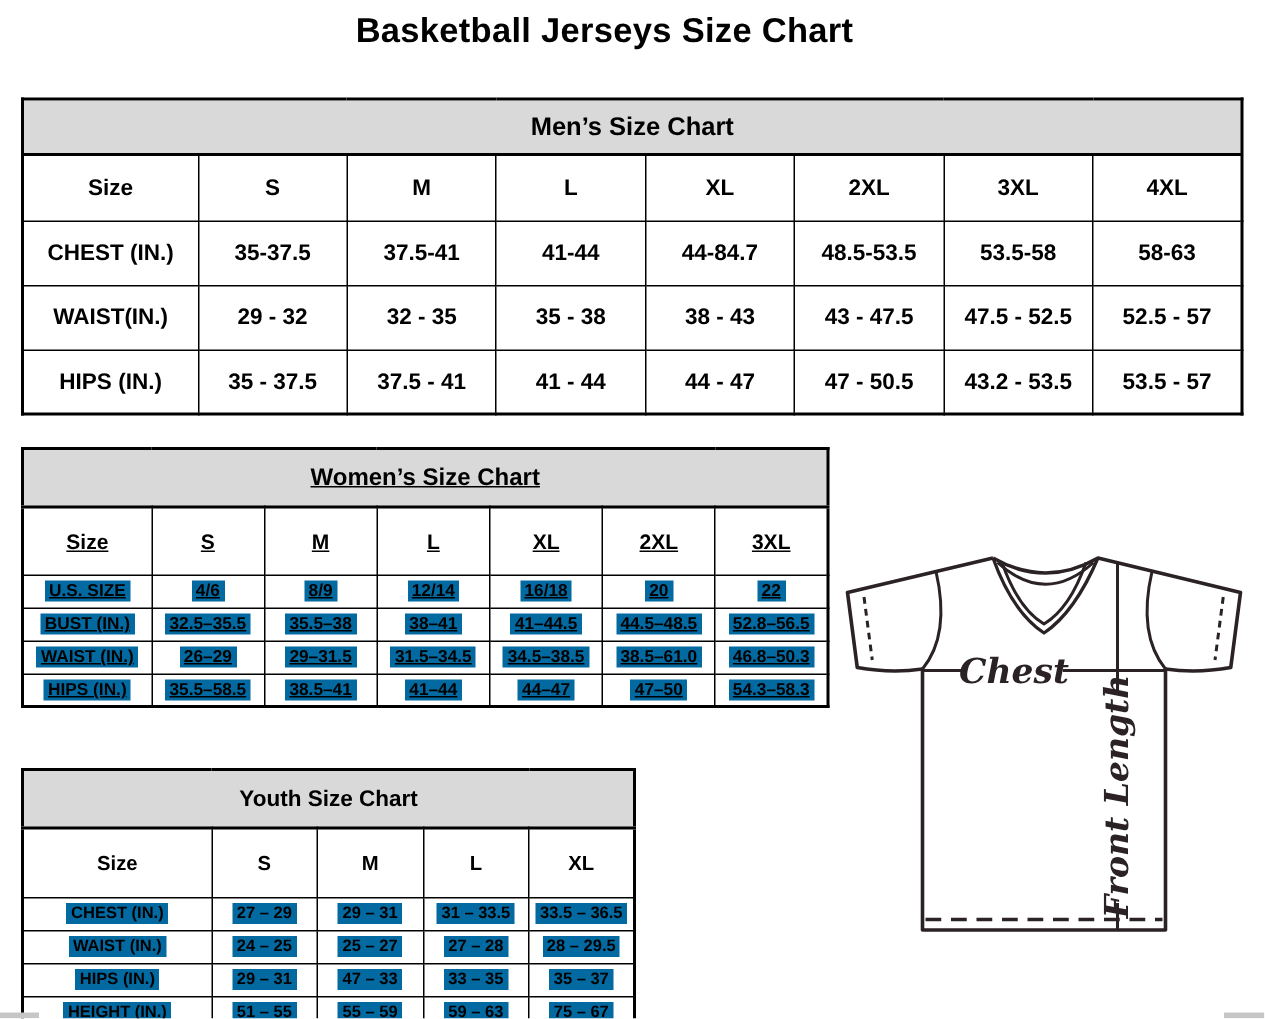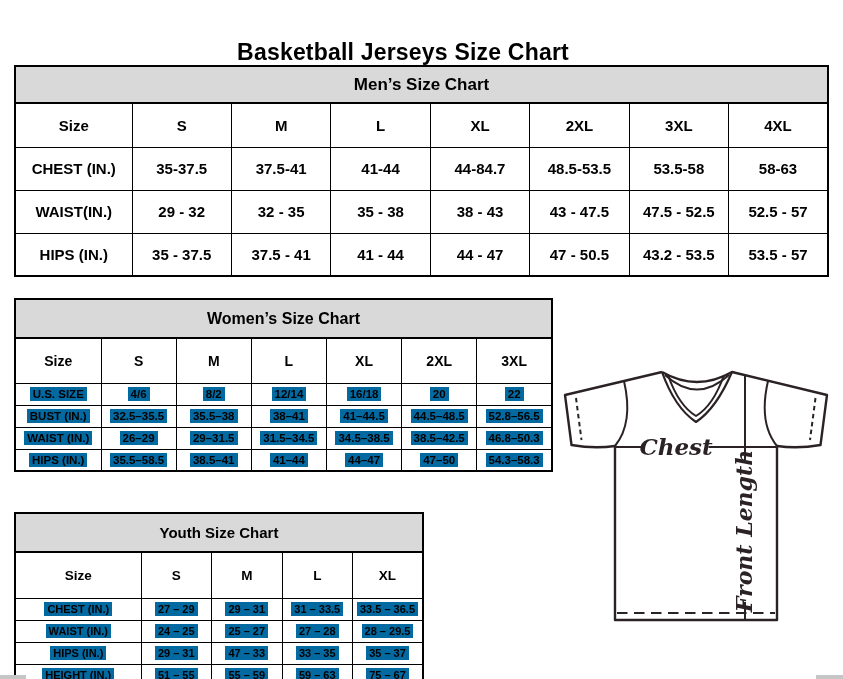--- a/index.html
+++ b/index.html
@@ -1,30 +1,30 @@
 <!DOCTYPE html>
 <html><head>
 <meta charset="utf-8">
 <style>
   html,body{margin:0;padding:0;background:#fff;}
   .page{position:relative;width:843px;height:679px;background:#ffffff;overflow:hidden;
         font-family:"Liberation Sans","DejaVu Sans",sans-serif;color:#000;}
   .title{position:absolute;left:0;top:7px;width:806px;text-align:center;
-         font-size:23px;font-weight:bold;letter-spacing:0.2px;margin-top:32px;}
+         font-size:23px;font-weight:bold;letter-spacing:0.2px;}
   table{position:absolute;border-collapse:collapse;table-layout:fixed;background:#fff;
         border:2px solid #000;font-weight:bold;}
   th,td{border:1px solid #000;text-align:center;vertical-align:middle;padding:0;
         font-weight:bold;overflow:hidden;white-space:nowrap;}
   tr.band th{background:#d9d9d9;border-bottom:2px solid #000;}
   
   .men{left:14px;top:65px;width:815px;font-size:15px;}
   .men tr.band{height:37px;}  .men tr.band th{font-size:17px;}
   .men tr.cols{height:44px;}  .men tbody tr{height:43px;}
   
-  .women{left:14px;top:298px;width:539px;font-size:11.5px;}
+  .women{left:14px;top:298px;width:539px;font-size:11.5px;text-decoration:underline;}
   .women tr.band{height:39px;} .women tr.band th{font-size:16px;}
   .women tr.cols{height:45px;} .women tr.cols th{font-size:14px;}
   .women tbody tr{height:22px;}
   
   .youth{left:14px;top:512px;width:410px;font-size:11px;}
   .youth tr.band{height:39px;} .youth tr.band th{font-size:15px;}
   .youth tr.cols{height:46px;} .youth tr.cols th{font-size:13.5px;}
   .youth tbody tr{height:22px;}
   
   .compact tbody span.v{background:#0369a1;padding:1px 3px;}
@@ -121,42 +121,42 @@
           <th><span class="v">L</span></th>
           <th><span class="v">XL</span></th>
           <th><span class="v">2XL</span></th>
           <th><span class="v">3XL</span></th>
         </tr>
     </thead>
     <tbody>
       <tr>
         <th><span class="v">U.S. SIZE</span></th>
       <td><span class="v">4/6</span></td>
-          <td><span class="v">8/2</span></td>
+          <td><span class="v">8/9</span></td>
           <td><span class="v">12/14</span></td>
           <td><span class="v">16/18</span></td>
           <td><span class="v">20</span></td>
           <td><span class="v">22</span></td>
         </tr>
       <tr>
         <th><span class="v">BUST (IN.)</span></th>
       <td><span class="v">32.5–35.5</span></td>
           <td><span class="v">35.5–38</span></td>
           <td><span class="v">38–41</span></td>
           <td><span class="v">41–44.5</span></td>
           <td><span class="v">44.5–48.5</span></td>
           <td><span class="v">52.8–56.5</span></td>
         </tr>
       <tr>
         <th><span class="v">WAIST (IN.)</span></th>
       <td><span class="v">26–29</span></td>
           <td><span class="v">29–31.5</span></td>
           <td><span class="v">31.5–34.5</span></td>
           <td><span class="v">34.5–38.5</span></td>
-          <td><span class="v">38.5–42.5</span></td>
+          <td><span class="v">38.5–61.0</span></td>
           <td><span class="v">46.8–50.3</span></td>
         </tr>
       <tr>
         <th><span class="v">HIPS (IN.)</span></th>
       <td><span class="v">35.5–58.5</span></td>
           <td><span class="v">38.5–41</span></td>
           <td><span class="v">41–44</span></td>
           <td><span class="v">44–47</span></td>
           <td><span class="v">47–50</span></td>
           <td><span class="v">54.3–58.3</span></td>

